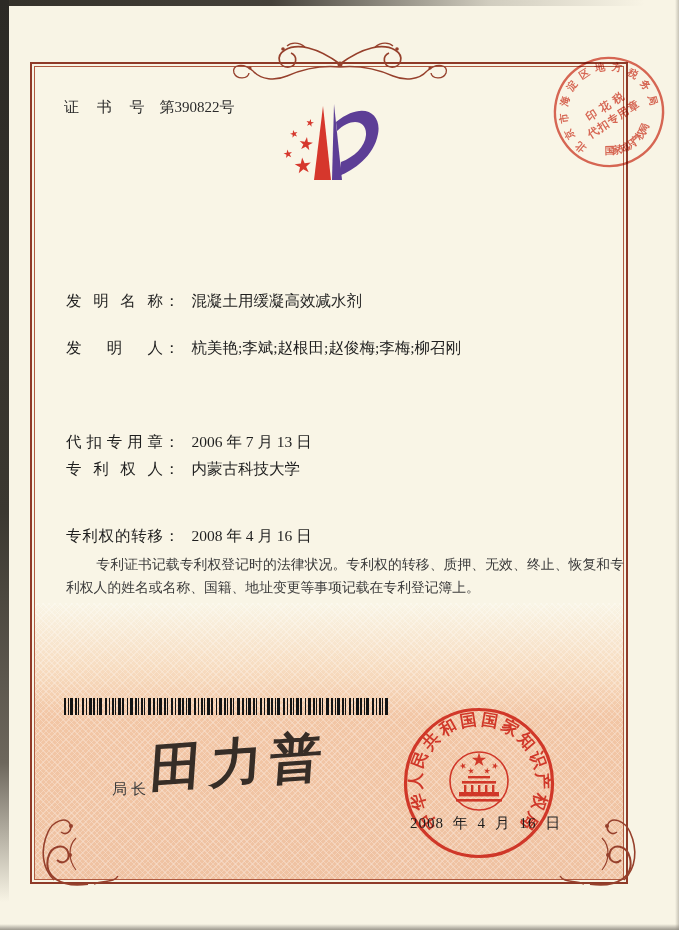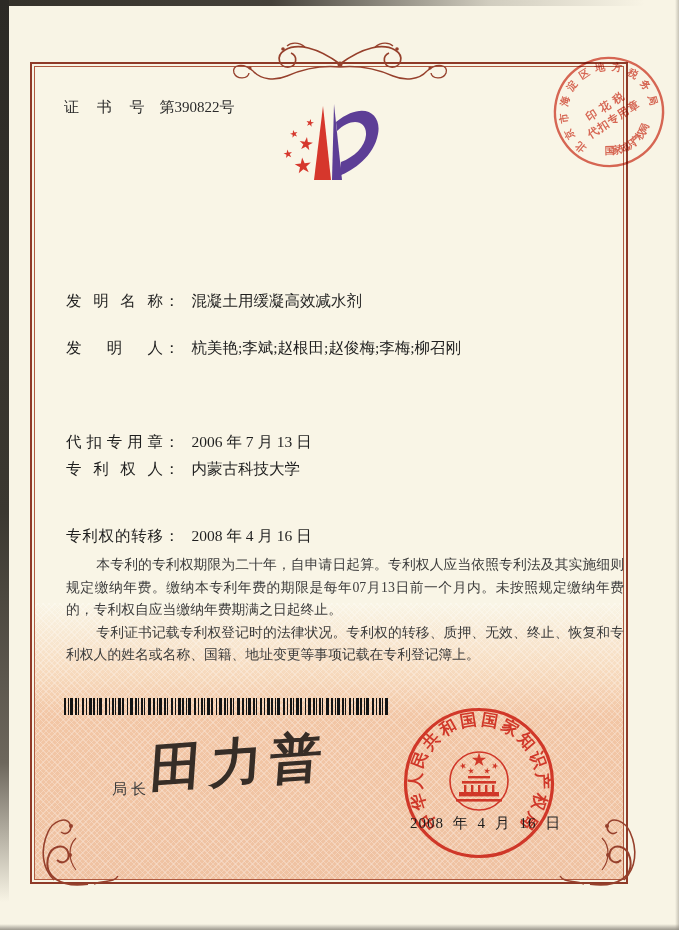--- a/index.html
+++ b/index.html
@@ -139,21 +139,20 @@
     <span class="flabel">代扣专用章</span><span class="fcolon">：</span><span class="fvalue">2006 年 7 月 13 日</span>
   </div>
   <div class="field" style="top:459px">
     <span class="flabel">专利权人</span><span class="fcolon">：</span><span class="fvalue">内蒙古科技大学</span>
   </div>
   <div class="field" style="top:526px">
     <span class="flabel">专利权的转移</span><span class="fcolon">：</span><span class="fvalue">2008 年 4 月 16 日</span>
   </div>
 
   <div class="body-text">
-    <p>本专利的专利权期限为二十年，自申请日起算。专利权人应当依照专利法及其实施细则规定缴纳年费。缴纳本专利年费的期限是每年07月13日前一个月内。未按照规定缴纳年费的，专利权自应当缴纳年费期满之日起终止。</p>
     <p>专利证书记载专利权登记时的法律状况。专利权的转移、质押、无效、终止、恢复和专利权人的姓名或名称、国籍、地址变更等事项记载在专利登记簿上。</p>
   </div>
 
   <div class="barcode" id="barcode">
       <i style="width: 2px; margin-right: 2px;"></i>
       <i style="width: 1px; margin-right: 1px;"></i>
       <i style="width: 3px; margin-right: 2px;"></i>
       <i style="width: 2px; margin-right: 1px;"></i>
       <i style="width: 1px; margin-right: 3px;"></i>
       <i style="width: 2px; margin-right: 2px;"></i>

